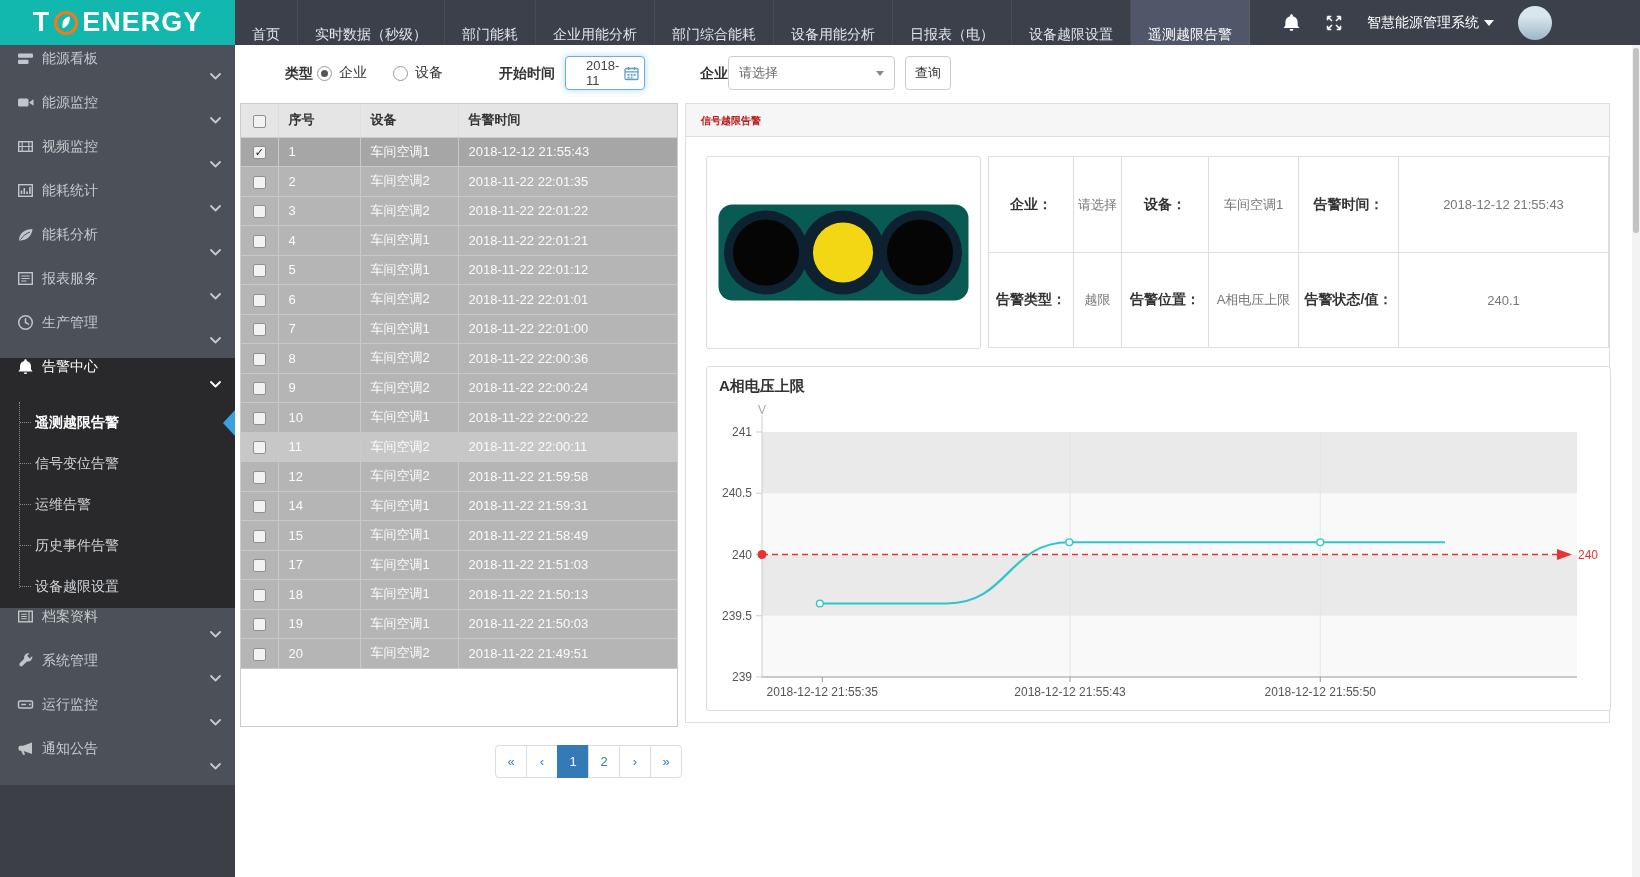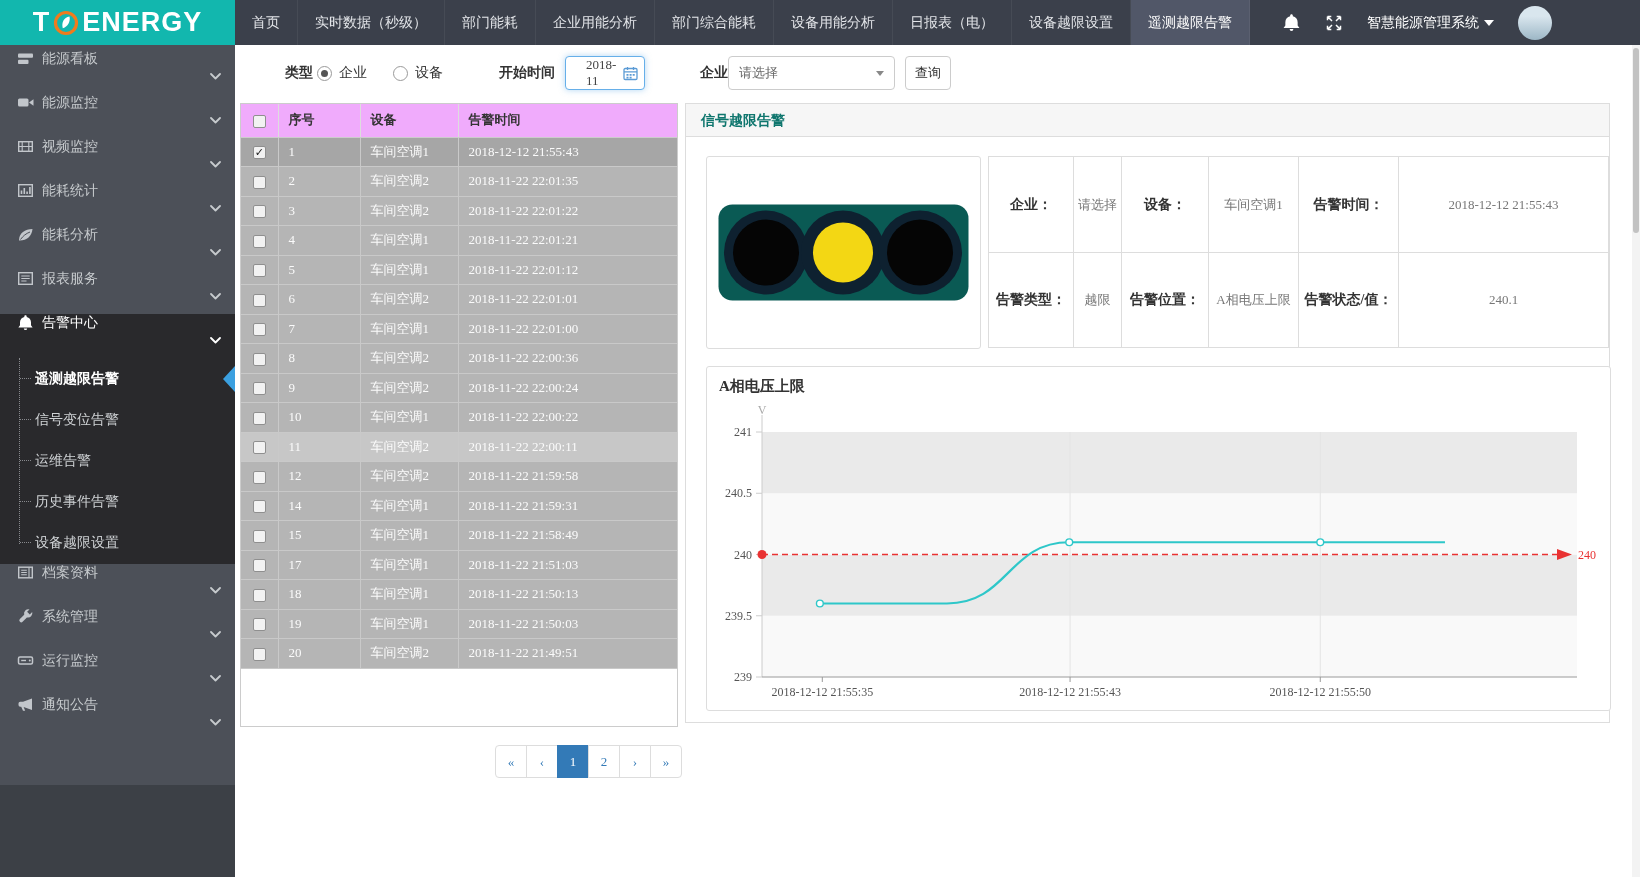--- a/index.html
+++ b/index.html
@@ -8,21 +8,21 @@
     font-family: "Liberation Sans", "DejaVu Sans", sans-serif;
     position: relative; overflow: hidden; background:#fff; color:#333;
   }
   
   .topbar { position:absolute; left:0; top:0; width:1640px; height:45px; background:#3b404b; }
   .logo { position:absolute; left:0; top:0; width:235px; height:45px; background:#12b7ae;
           display:flex; align-items:center; justify-content:center; gap:2px;
           color:#fff; font-size:27px; font-weight:800; letter-spacing:1px; }
   .logo .leafball { display:flex; align-items:center; margin:0 1px; }
   .nav { position:absolute; left:235px; top:0; height:45px; display:flex; }
-  .nav-item { height:45px; line-height:45px; padding:0 17px; color:#e3e5e9; font-size:14px;
+  .nav-item { height:45px; line-height:45px; padding:12px 17px; color:#e3e5e9; font-size:14px;
               border-right:1px solid rgba(255,255,255,0.06); cursor:pointer; white-space:nowrap; }
   .nav-item.active { background:#515768; color:#fff; }
   .top-right { position:absolute; right:88px; top:0; height:45px; display:flex; align-items:center; gap:24px; }
   .sys-title { color:#fff; font-size:14px; display:flex; align-items:center; gap:5px; }
   .caret-down { width:0; height:0; border-left:5px solid transparent; border-right:5px solid transparent; border-top:6px solid #fff; }
   .avatar { width:34px; height:34px; border-radius:50%; background:linear-gradient(#d9e6ee 30%, #9db7c6); }
   
   .sidebar { position:absolute; left:0; top:45px; width:235px; height:832px; background:#4c5058; padding-top:5px; }
   .side-item { height:44px; display:flex; align-items:flex-start; color:#c6cacd; font-size:14px; cursor:pointer; position:relative; }
   .side-item .ic { width:17px; height:17px; margin-left:17px; display:flex; }
@@ -34,21 +34,21 @@
   .sub-block { position:relative; padding-bottom:1px; }
   .sub-vline { position:absolute; left:19px; top:0; bottom:20px; border-left:1px dotted #87898d; }
   .subitem { height:41px; display:flex; align-items:center; color:#cfd2d5; font-size:14px; cursor:pointer; position:relative; }
   .subitem .dash { position:absolute; left:20px; width:11px; border-top:1px dotted #87898d; }
   .subitem .sl { margin-left:35px; }
   .subitem.active { color:#fff; font-weight:bold; }
   .subitem .sel-arrow { position:absolute; right:0; top:8px; width:0; height:0;
       border-top:13px solid transparent; border-bottom:13px solid transparent; border-right:12px solid #3ba0e0; }
   .side-footer { position:absolute; left:0; bottom:0; width:235px; height:92px; background:#3c4046; }
   
-  .main { position:absolute; left:235px; top:45px; width:1397px; height:600px; background:#fff;font-family:Liberation Serif, serif; }
+  .main { position:absolute; left:235px; top:45px; width:1397px; height:600px; background:#fff; }
   
   .fbar { position:absolute; left:0; top:0; width:100%; height:58px; }
   .flabel { position:absolute; top:11px; height:34px; line-height:34px; font-size:14px; font-weight:bold; color:#333; }
   .radios { position:absolute; left:82px; top:11px; height:34px; display:flex; align-items:center; gap:8px; font-size:14px; color:#333; }
   .radio { width:15px; height:15px; border-radius:50%; border:1px solid #9a9a9a; background:#fff; position:relative; display:inline-block; }
   .radio.sel::after { content:""; position:absolute; inset:3px; border-radius:50%; background:#555; }
   .radios .ropt { margin-right:18px; display:flex; align-items:center; gap:7px; cursor:pointer; }
   .date-input { position:absolute; left:330px; top:11px; width:80px; height:34px; border:1px solid #66afe9;
       border-radius:4px; box-shadow:0 0 6px rgba(102,175,233,.5); background:#fff;
       display:flex; align-items:center; padding:0 6px 0 20px; font-size:13px; color:#444; gap:5px; }
@@ -56,40 +56,40 @@
   .selectbox { position:absolute; left:493px; top:11px; width:167px; height:34px; border:1px solid #ccc; border-radius:4px;
       background:#fff; display:flex; align-items:center; padding:0 10px; font-size:13px; color:#666; cursor:pointer; }
   .selectbox .sv { flex:1; }
   .sel-caret { width:0; height:0; border-left:4.5px solid transparent; border-right:4.5px solid transparent; border-top:5.5px solid #888; }
   .query-btn { position:absolute; left:670px; top:11px; width:46px; height:34px; background:#fff; border:1px solid #ccc;
       border-radius:4px; font-size:13px; color:#333; cursor:pointer; font-family:inherit; }
   
   .tpanel { position:absolute; left:5px; top:58px; width:438px; height:624px; border:1px solid #ccc; background:#fff; }
   table.alarms { width:100%; border-collapse:collapse; table-layout:fixed; }
   table.alarms th { height:33px; font-size:13px; color:#333; text-align:left; padding:0 0 0 10px;
-      border-bottom:1px solid #ccc; border-right:1px solid #ddd; background:#f0abfc; font-weight:bold; }
+      border-bottom:1px solid #ccc; border-right:1px solid #ddd; background:#e5e5e5; font-weight:bold; }
   table.alarms th.cbc, table.alarms td.cbc { width:37px; text-align:center; padding:0; }
   table.alarms th:last-child, table.alarms td:last-child { border-right:none; }
   table.alarms td { height:29.5px; font-size:13px; color:#fbfbfb; padding:0 0 0 10px;
       border-bottom:1px solid #c9c9c9; border-right:1px solid #c9c9c9; background:#b5b5b5; }
   tr.selected td { background:#a6a6a6; }
   tr.light td { background:#c7c7c7; }
   .cb { width:13px; height:13px; background:#f2f2f2; border:1px solid #8f8f8f; border-radius:2px; display:inline-block;
         line-height:11px; font-size:11px; color:#222; text-align:center; cursor:pointer; vertical-align:middle; }
   
   .pager { position:absolute; left:260px; top:700px; display:flex; }
   .pbtn { min-width:32px; height:33px; padding:0 8px; background:#fff; border:1px solid #ddd; color:#337ab7;
       font-size:13px; line-height:31px; text-align:center; margin-left:-1px; cursor:pointer; }
   .pbtn.first { border-radius:4px 0 0 4px; margin-left:0; }
   .pbtn.last { border-radius:0 4px 4px 0; }
   .pbtn.active { background:#337ab7; border-color:#337ab7; color:#fff; }
   
   .rpanel { position:absolute; left:450px; top:58px; width:925px; height:620px; border:1px solid #ddd; background:#fff; }
   .rp-header { height:33px; line-height:33px; background:#f6f6f6; border-bottom:1px solid #ddd;
-      font-size:14px; font-weight:bold; color:#0f766e; padding-left:15px; }
+      font-size:10px; font-weight:bold; color:#b91c1c; padding-left:15px; }
   .tl-card { position:absolute; left:20px; top:52px; width:275px; height:193px; border:1px solid #ddd; border-radius:3px;
       display:flex; align-items:center; justify-content:center; background:#fff; }
   .info-grid { position:absolute; left:302px; top:52px; width:621px; height:192px; border:1px solid #ddd;
       display:grid; grid-template-columns:84px 48px 87px 90px 100px 1fr; grid-template-rows:1fr 1fr; }
   .icell { display:flex; align-items:center; justify-content:center; text-align:left; }
   .icell.bl { border-left:1px solid #ddd; } .icell.bt { border-top:1px solid #ddd; }
   .icell.il { font-size:14px; font-weight:bold; color:#333; }
   .icell.iv { font-size:13px; color:#777; }
   .chart-card { position:absolute; left:20px; top:262px; width:905px; height:345px; border:1px solid #ddd; border-radius:3px; background:#fff; }
   .chart-title { position:absolute; left:12px; top:10px; font-size:15px; font-weight:bold; color:#333; }
@@ -205,20 +205,32 @@
         </svg></span>
     </div>
     <div class="side-item">
       <span class="ic">
         <svg width="17" height="17" viewBox="0 0 17 17">
           <rect x="1.7" y="2.7" width="13.6" height="11.6" fill="none" stroke="#c2c6cb" stroke-width="1.4"></rect>
           <path d="M4.3,6 H12.7 M4.3,8.5 H12.7 M4.3,11 H9.5" stroke="#c2c6cb" stroke-width="1.2" fill="none"></path>
         </svg>
       </span>
       <span class="lb">报表服务</span>
+      <span class="chev"><svg width="11" height="7" viewBox="0 0 11 7">
+          <polyline points="1,1 5.5,5.5 10,1" fill="none" stroke="currentColor" stroke-width="1.8" stroke-linecap="round" stroke-linejoin="round"></polyline>
+        </svg></span>
+    </div>
+    <div class="side-item">
+      <span class="ic">
+        <svg width="17" height="17" viewBox="0 0 17 17">
+          <circle cx="8.5" cy="8.5" r="6.8" fill="none" stroke="#c2c6cb" stroke-width="1.5"></circle>
+          <path d="M8.5,4.8 V8.5 L11.5,10.2" stroke="#c2c6cb" stroke-width="1.5" fill="none" stroke-linecap="round"></path>
+        </svg>
+      </span>
+      <span class="lb">生产管理</span>
       <span class="chev"><svg width="11" height="7" viewBox="0 0 11 7">
           <polyline points="1,1 5.5,5.5 10,1" fill="none" stroke="currentColor" stroke-width="1.8" stroke-linecap="round" stroke-linejoin="round"></polyline>
         </svg></span>
     </div>
     <div class="side-expanded">
       <div class="side-item">
         <span class="ic">
           <svg width="17" height="17" viewBox="0 0 17 17">
             <path d="M8.5,1.2 C9.2,1.2 9.7,1.7 9.7,2.4 L9.7,2.9 C12.2,3.4 14,5.6 14,8.2 L14,11.2 L15.6,13.4 L1.4,13.4 L3,11.2 L3,8.2 C3,5.6 4.8,3.4 7.3,2.9 L7.3,2.4 C7.3,1.7 7.8,1.2 8.5,1.2 Z" fill="#fff"></path>
             <path d="M6.8,14.4 a1.7,1.7 0 0 0 3.4,0 Z" fill="#fff"></path>

